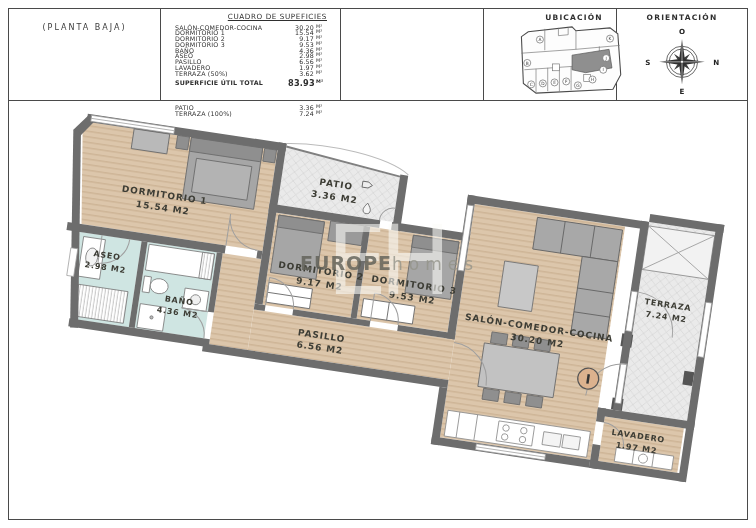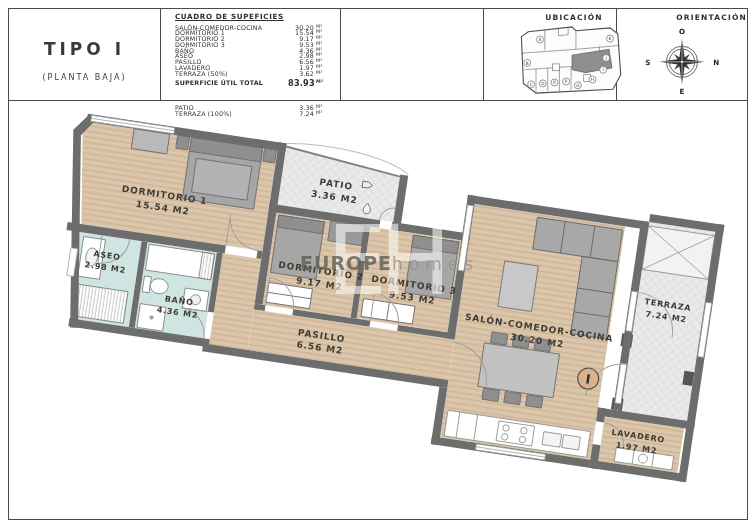--- a/index.html
+++ b/index.html
@@ -6,30 +6,30 @@
   body{width:756px;height:528px;position:relative;background:#fff;
        font-family:"DejaVu Sans",sans-serif;color:#2f2f2f;overflow:hidden}
   .abs{position:absolute}
   .frame{position:absolute;left:8px;top:8px;width:738px;height:510px;border:1px solid #4a4a4a}
   .hsep{position:absolute;left:8px;top:100px;width:740px;height:0;border-top:1px solid #4a4a4a}
   .vline{position:absolute;top:9px;height:91px;width:0;border-left:1px solid #4a4a4a}
   .tipo-box{left:9px;top:9px;width:151px;height:91px;text-align:center}
   .tipo-title{margin-top:30px;font-size:17px;font-weight:bold;letter-spacing:4px;color:#3a3a3a}
   .tipo-sub{margin-top:14px;font-size:8px;letter-spacing:2px;color:#3a3a3a}
   .table-box{left:161px;top:9px;width:178px;height:91px;box-sizing:border-box;padding:3px 12px 0 14px}
-  .tbl-title{font-size:7.2px;font-weight:bold;letter-spacing:.6px;text-align:left;
+  .tbl-title{font-size:7.2px;font-weight:normal;letter-spacing:.6px;text-align:right;
              text-decoration:underline;margin-bottom:3.5px;white-space:nowrap}
   .trow{display:flex;font-size:6.3px;line-height:5.8px;letter-spacing:.2px;white-space:nowrap}
   .trow .lab{flex:1;text-align:left}
   .trow .val{width:26px;text-align:right}
   .trow .unit{width:11px;font-size:4.8px;text-align:left;padding-left:2px;position:relative;top:-1px}
   .trow.total{margin-top:3.5px;margin-bottom:19px;font-weight:bold}
   .trow.total .val{font-size:8.2px;line-height:6.2px}
   .ubi-box{left:508px;top:9px;width:132px;height:91px;text-align:center}
-  .ori-box{left:617px;top:9px;width:130px;height:91px;text-align:right}
+  .ori-box{left:617px;top:9px;width:130px;height:91px;text-align:center}
   .box-title{font-size:7.5px;font-weight:bold;letter-spacing:1.2px;margin-top:4px}
   .plan-svg{position:absolute;left:0;top:0}
   .rlbl{font-size:9px;font-weight:bold;letter-spacing:.9px;fill:#3d3d35;text-anchor:middle}
   .rsm{font-size:8px;font-weight:bold;letter-spacing:.8px;fill:#3d3d35;text-anchor:middle}
   .watermark{left:300px;top:212px;width:170px;height:102px;pointer-events:none}
   .wm-eh{font-size:96px;line-height:98px;font-weight:normal;letter-spacing:-8px;text-align:center;
          color:rgba(252,251,248,0.58)}
   .wm-line{position:absolute;top:40px;left:0;width:100%;text-align:center;white-space:nowrap}
   .wm-europe{font-size:19px;font-weight:bold;letter-spacing:1px;color:rgba(96,96,88,0.82)}
   .wm-homes{font-size:17px;letter-spacing:6px;color:rgba(148,148,138,0.8)}
@@ -38,21 +38,20 @@
 <body>
 
 <div class="frame"></div>
 <div class="hsep"></div>
 <div class="vline" style="left:160px"></div>
 <div class="vline" style="left:340px"></div>
 <div class="vline" style="left:483px"></div>
 <div class="vline" style="left:616px"></div>
 
 <div class="abs tipo-box">
-  <div class="tipo-title">TIPO I</div>
   <div class="tipo-sub">(PLANTA BAJA)</div>
 </div>
 
 <div class="abs table-box">
   <div class="tbl-title">CUADRO DE SUPEFICIES</div>
   <div class="trow">
       <span class="lab">SALÓN-COMEDOR-COCINA</span>
       <span class="val">30.20</span>
       <span class="unit">M²</span>
     </div>

